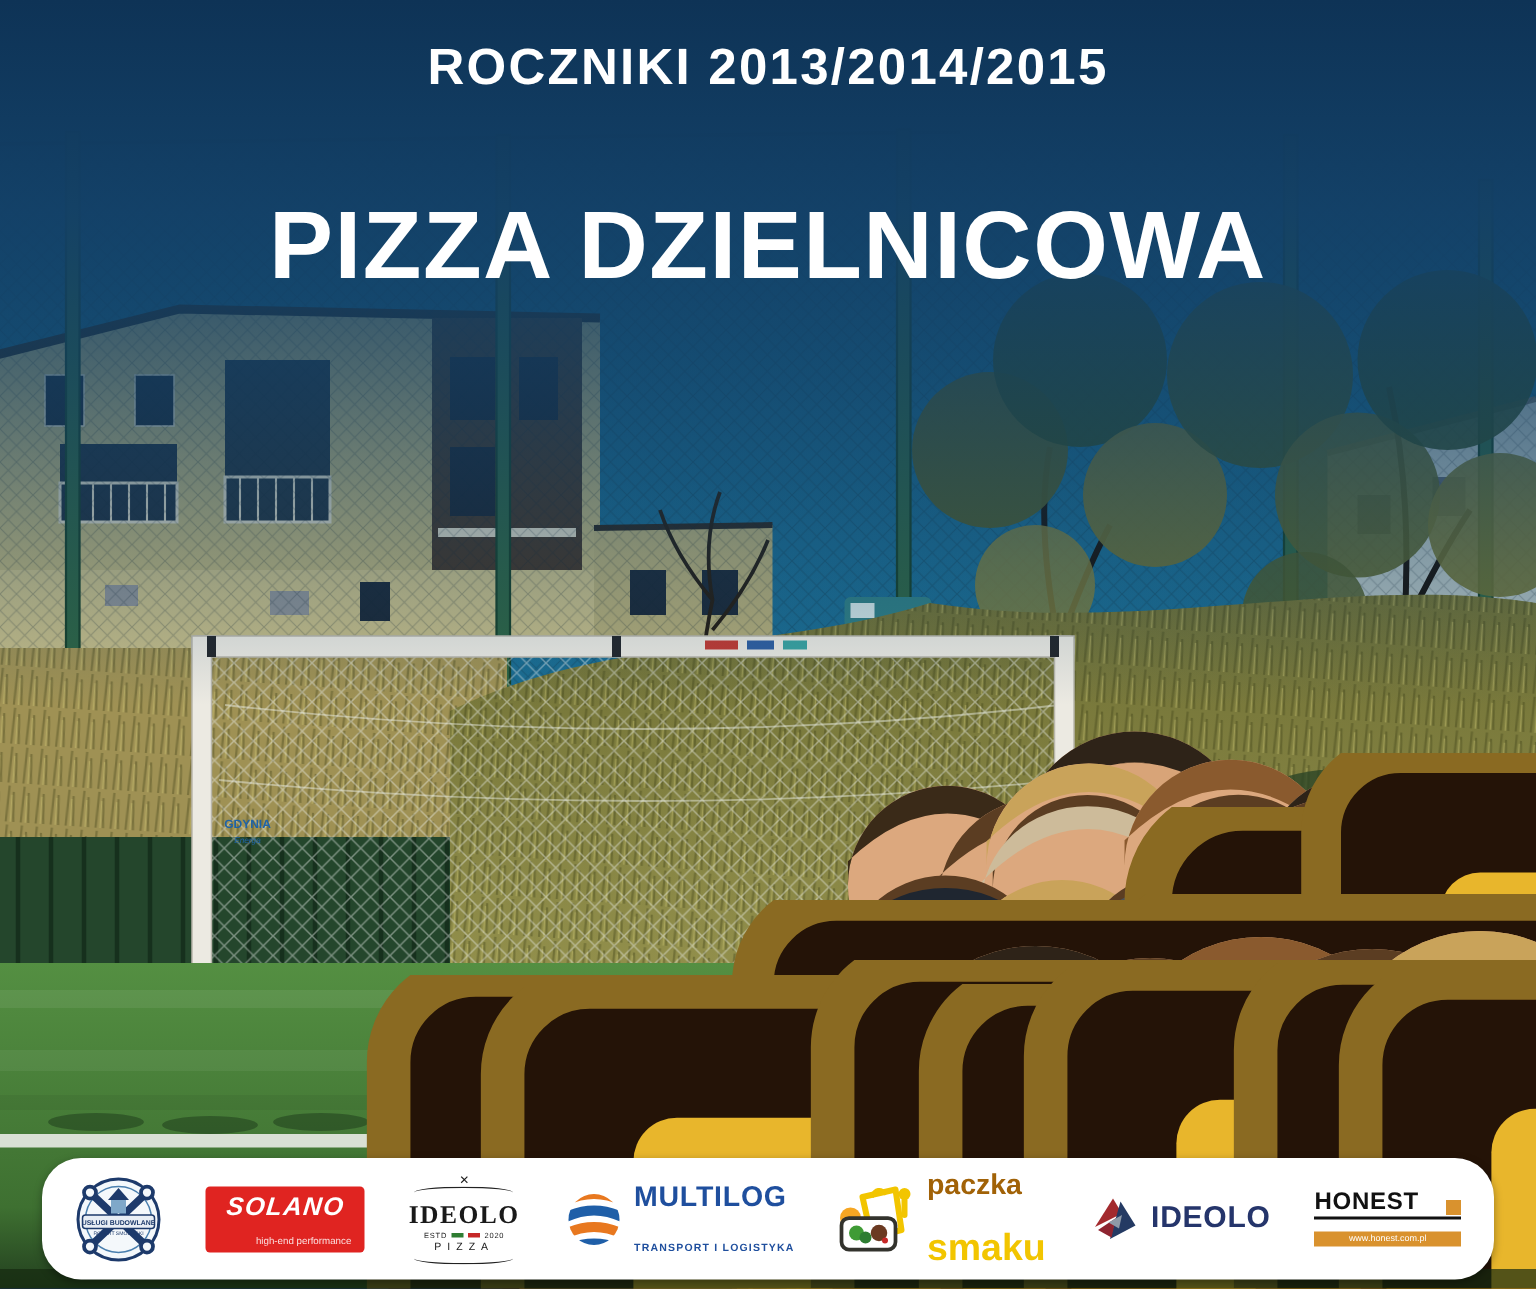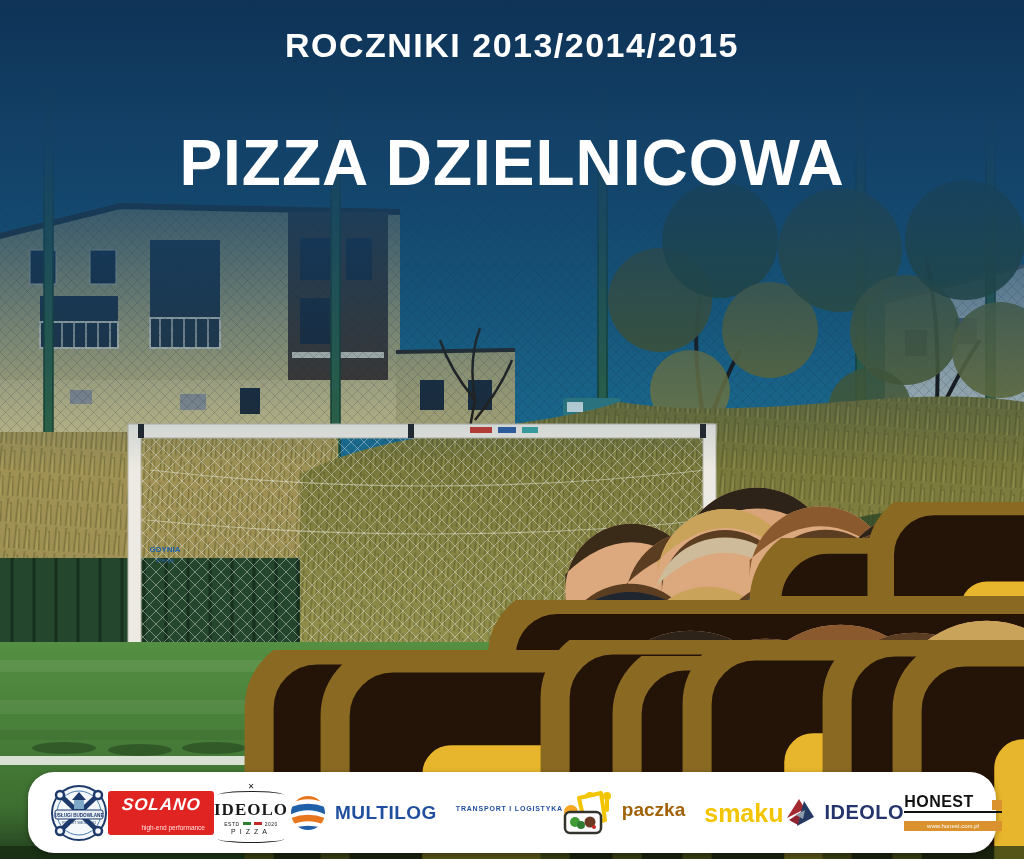--- a/index.html
+++ b/index.html
@@ -7,21 +7,21 @@
     font-family:"Liberation Sans",sans-serif;background:#12405f;}
   .scene{position:absolute;inset:0;}
   .hdr{position:absolute;left:0;right:0;text-align:center;color:#fff;z-index:5;}
   .hdr-sub{top:26px;font-size:34px;font-weight:bold;letter-spacing:1.5px;}
   .hdr-title{top:126px;font-size:64px;font-weight:bold;letter-spacing:1px;}
   
   .bar{position:absolute;left:28px;top:772px;width:968px;height:81px;background:#ffffff;
     border-radius:26px;z-index:6;display:flex;align-items:center;justify-content:space-between;
     padding:0 22px;box-sizing:border-box;box-shadow:0 2px 6px rgba(0,0,0,.35);}
   .logo{display:flex;align-items:center;gap:7px;flex:0 0 auto;}
-  .col{display:flex;flex-direction:row;line-height:1;gap:19px;}
+  .col{display:flex;flex-direction:column;line-height:1;gap:19px;}
   
   .solano{background:#e02421;border-radius:3px;width:106px;height:44px;display:flex;
     flex-direction:column;align-items:center;justify-content:center;}
   .solano .nm{color:#fff;font-style:italic;font-weight:bold;font-size:17px;letter-spacing:1px;
     transform:skewX(-6deg);}
   .solano .tg{color:rgba(255,255,255,.85);font-size:6.5px;align-self:flex-end;margin:2px 9px 0 0;}
   
   .ideolo{display:flex;flex-direction:column;align-items:center;color:#191919;}
   .ideolo .x{font-size:8px;line-height:1;}
   .ideolo .arc-t{width:66px;height:7px;border-top:1.5px solid #222;border-radius:50% 50% 0 0;}

